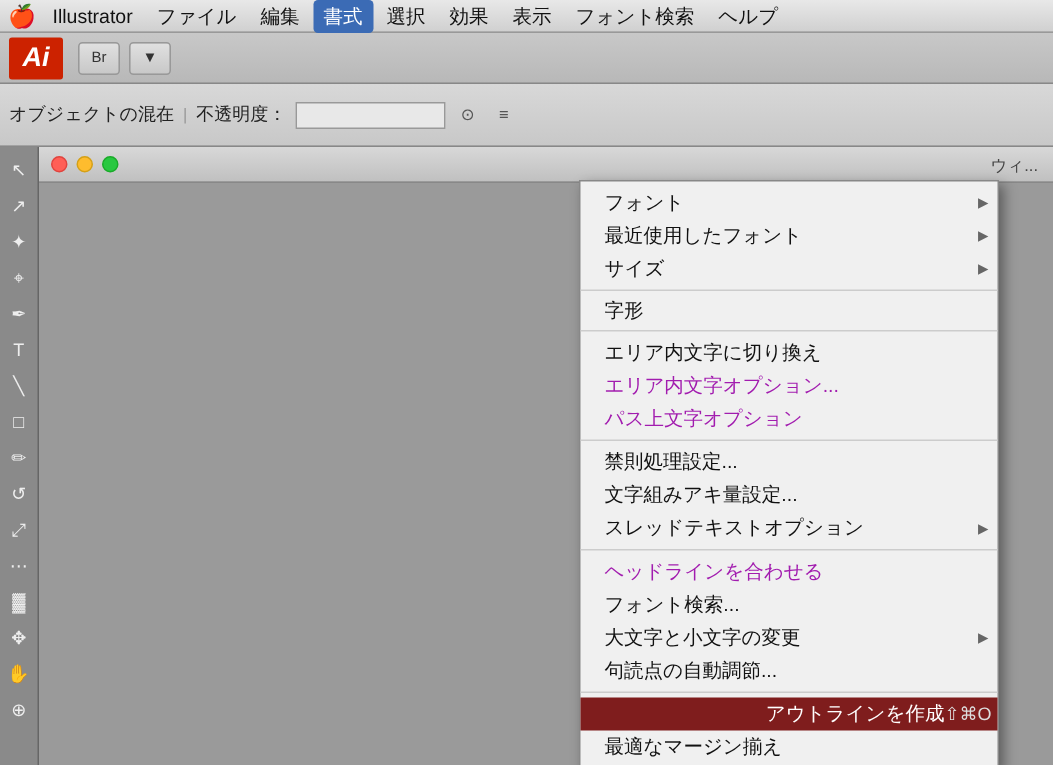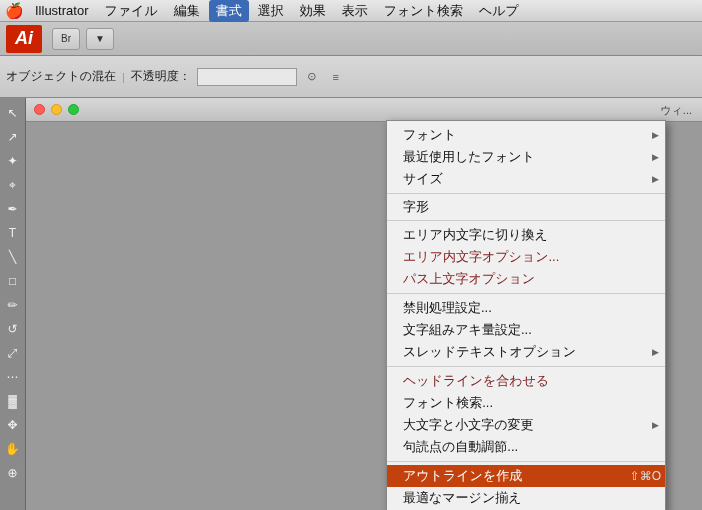--- a/index.html
+++ b/index.html
@@ -205,25 +205,26 @@
       padding: 0 4px 0 16px;
       display: flex;
       align-items: center;
       justify-content: space-between;
       font-size: 13px;
       color: #111;
       cursor: default;
       position: relative;
     }
     .menu-item.disabled {
-      color: #7f1d1d;
+      color: #a21caf;
     }
     .menu-item.highlighted {
-      background: #c2410c;
+      background: #7f1d1d;
       color: white;
+      text-align: right;
     }
     .menu-item.has-submenu::after {
       content: '▶';
       font-size: 9px;
       color: #666;
       position: absolute;
       right: 6px;
     }
     .menu-separator {
       height: 1px;

